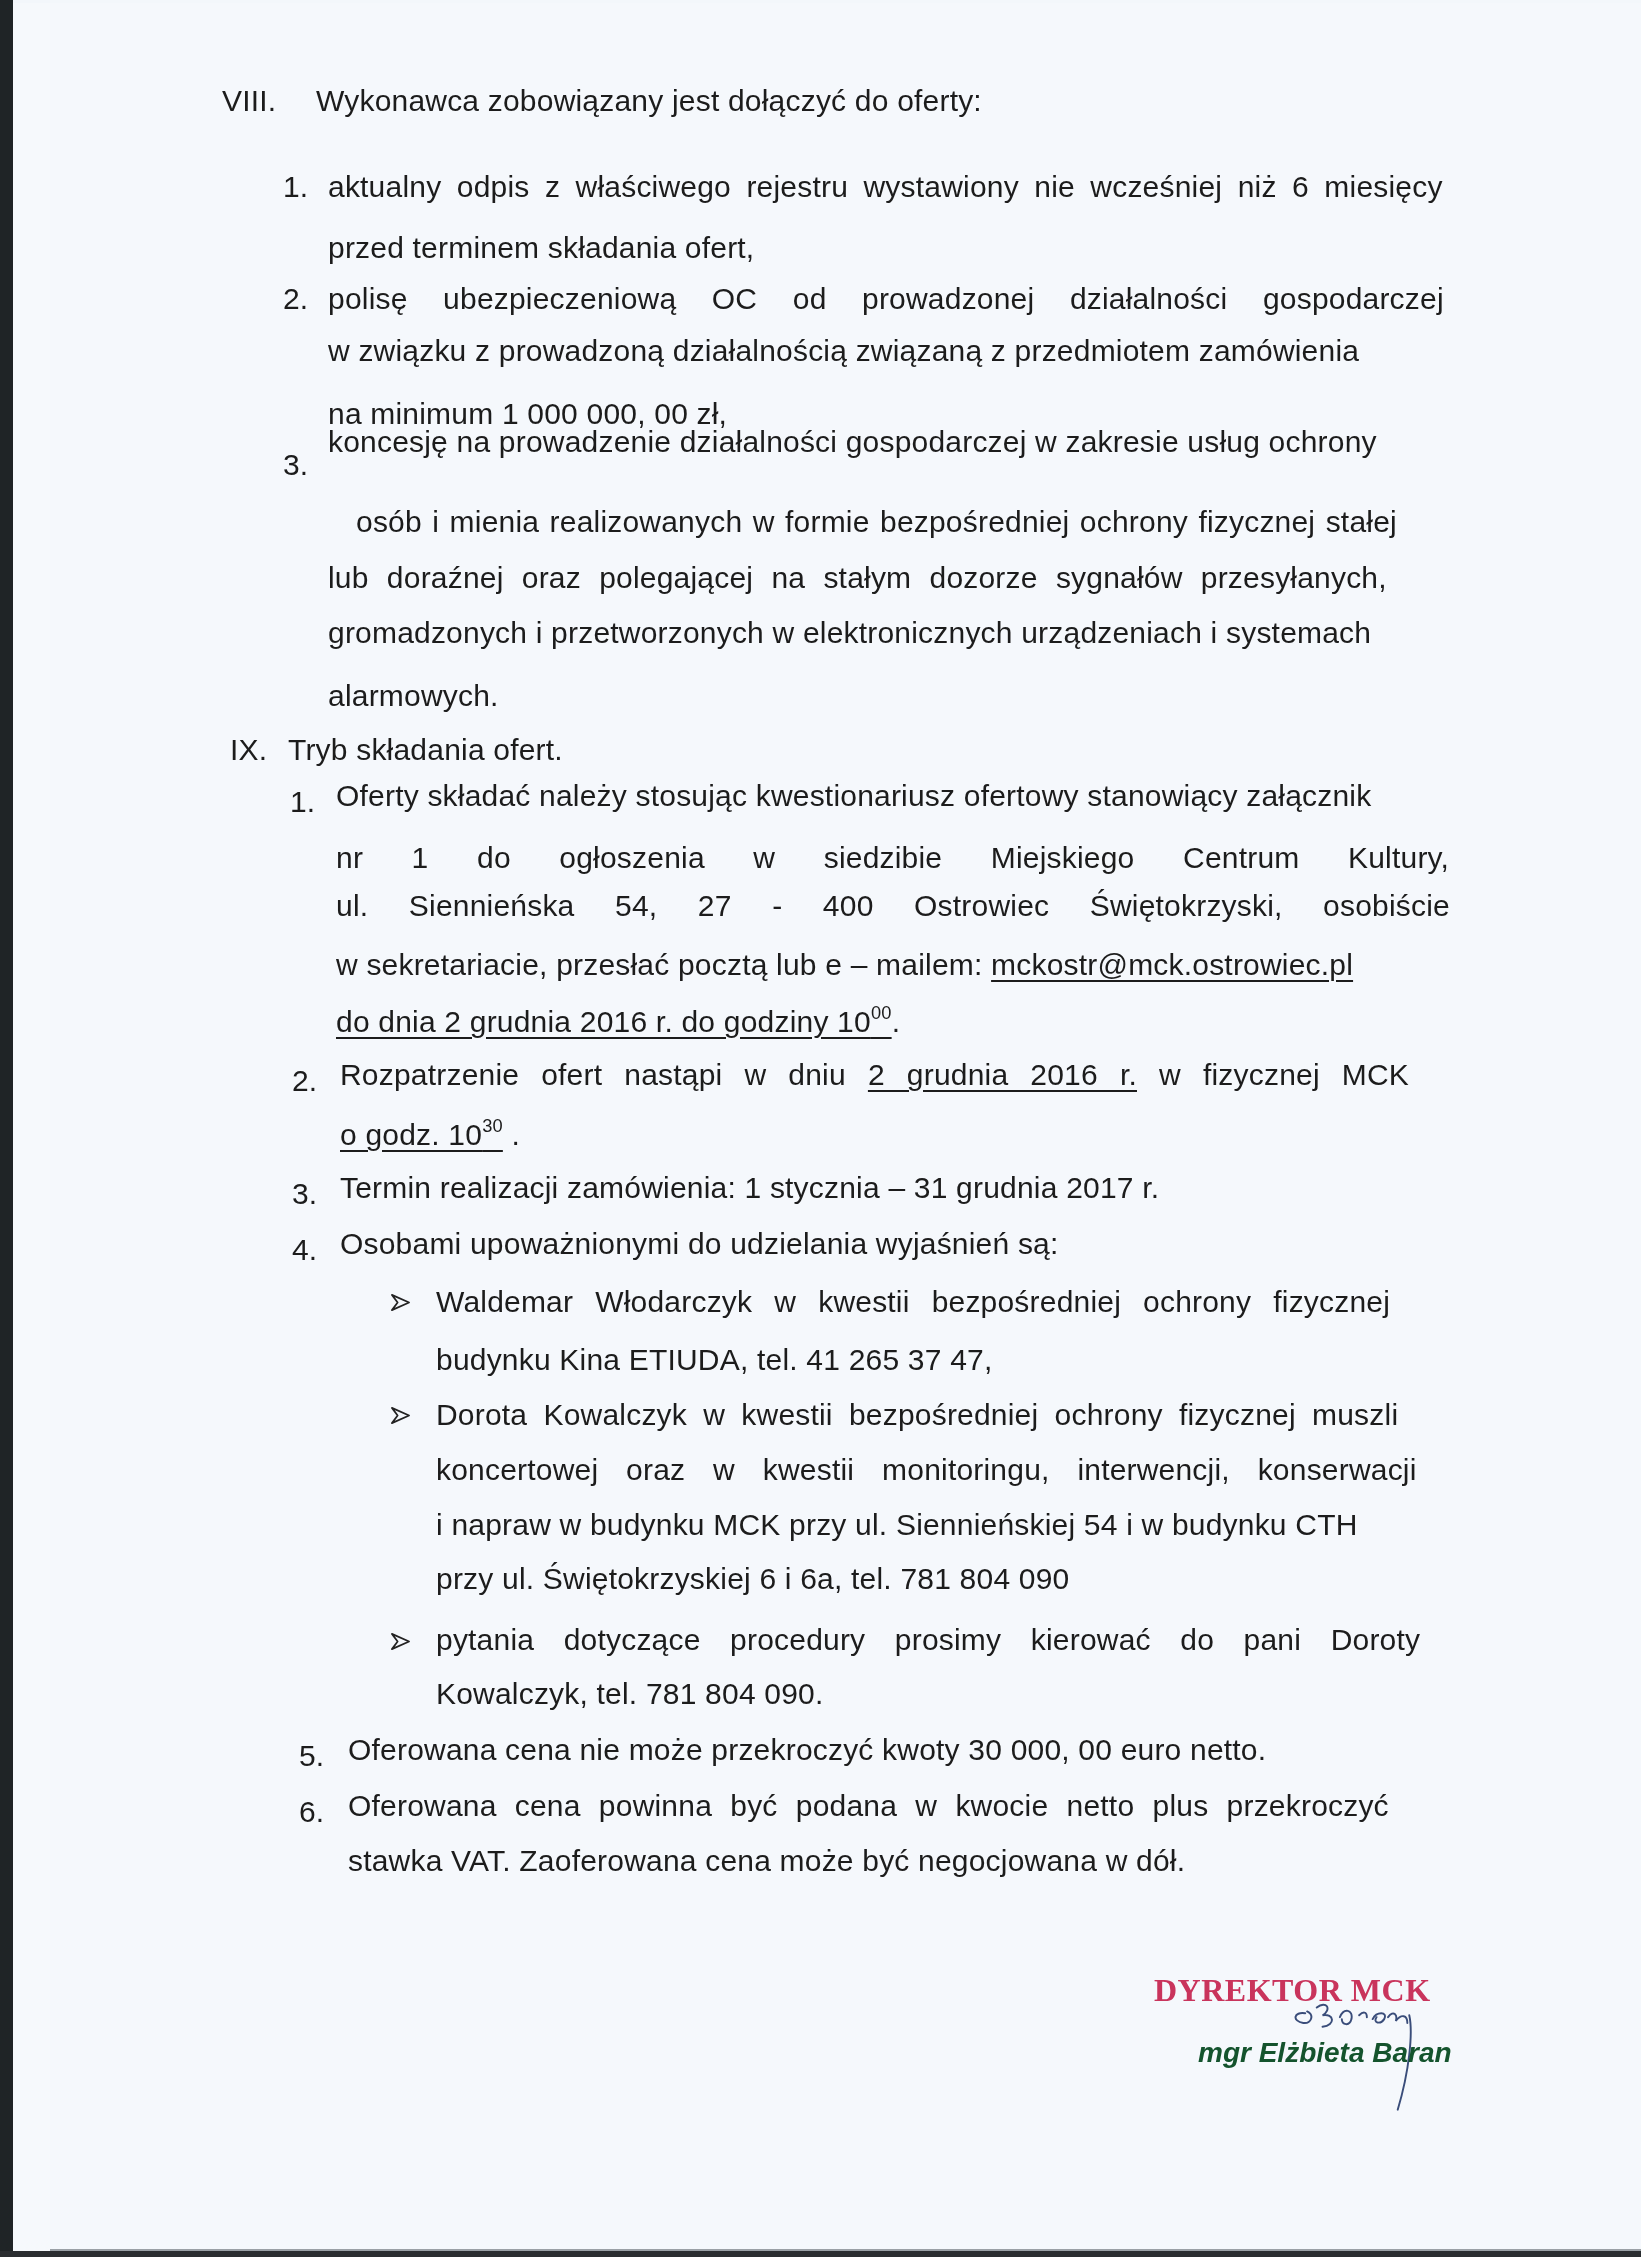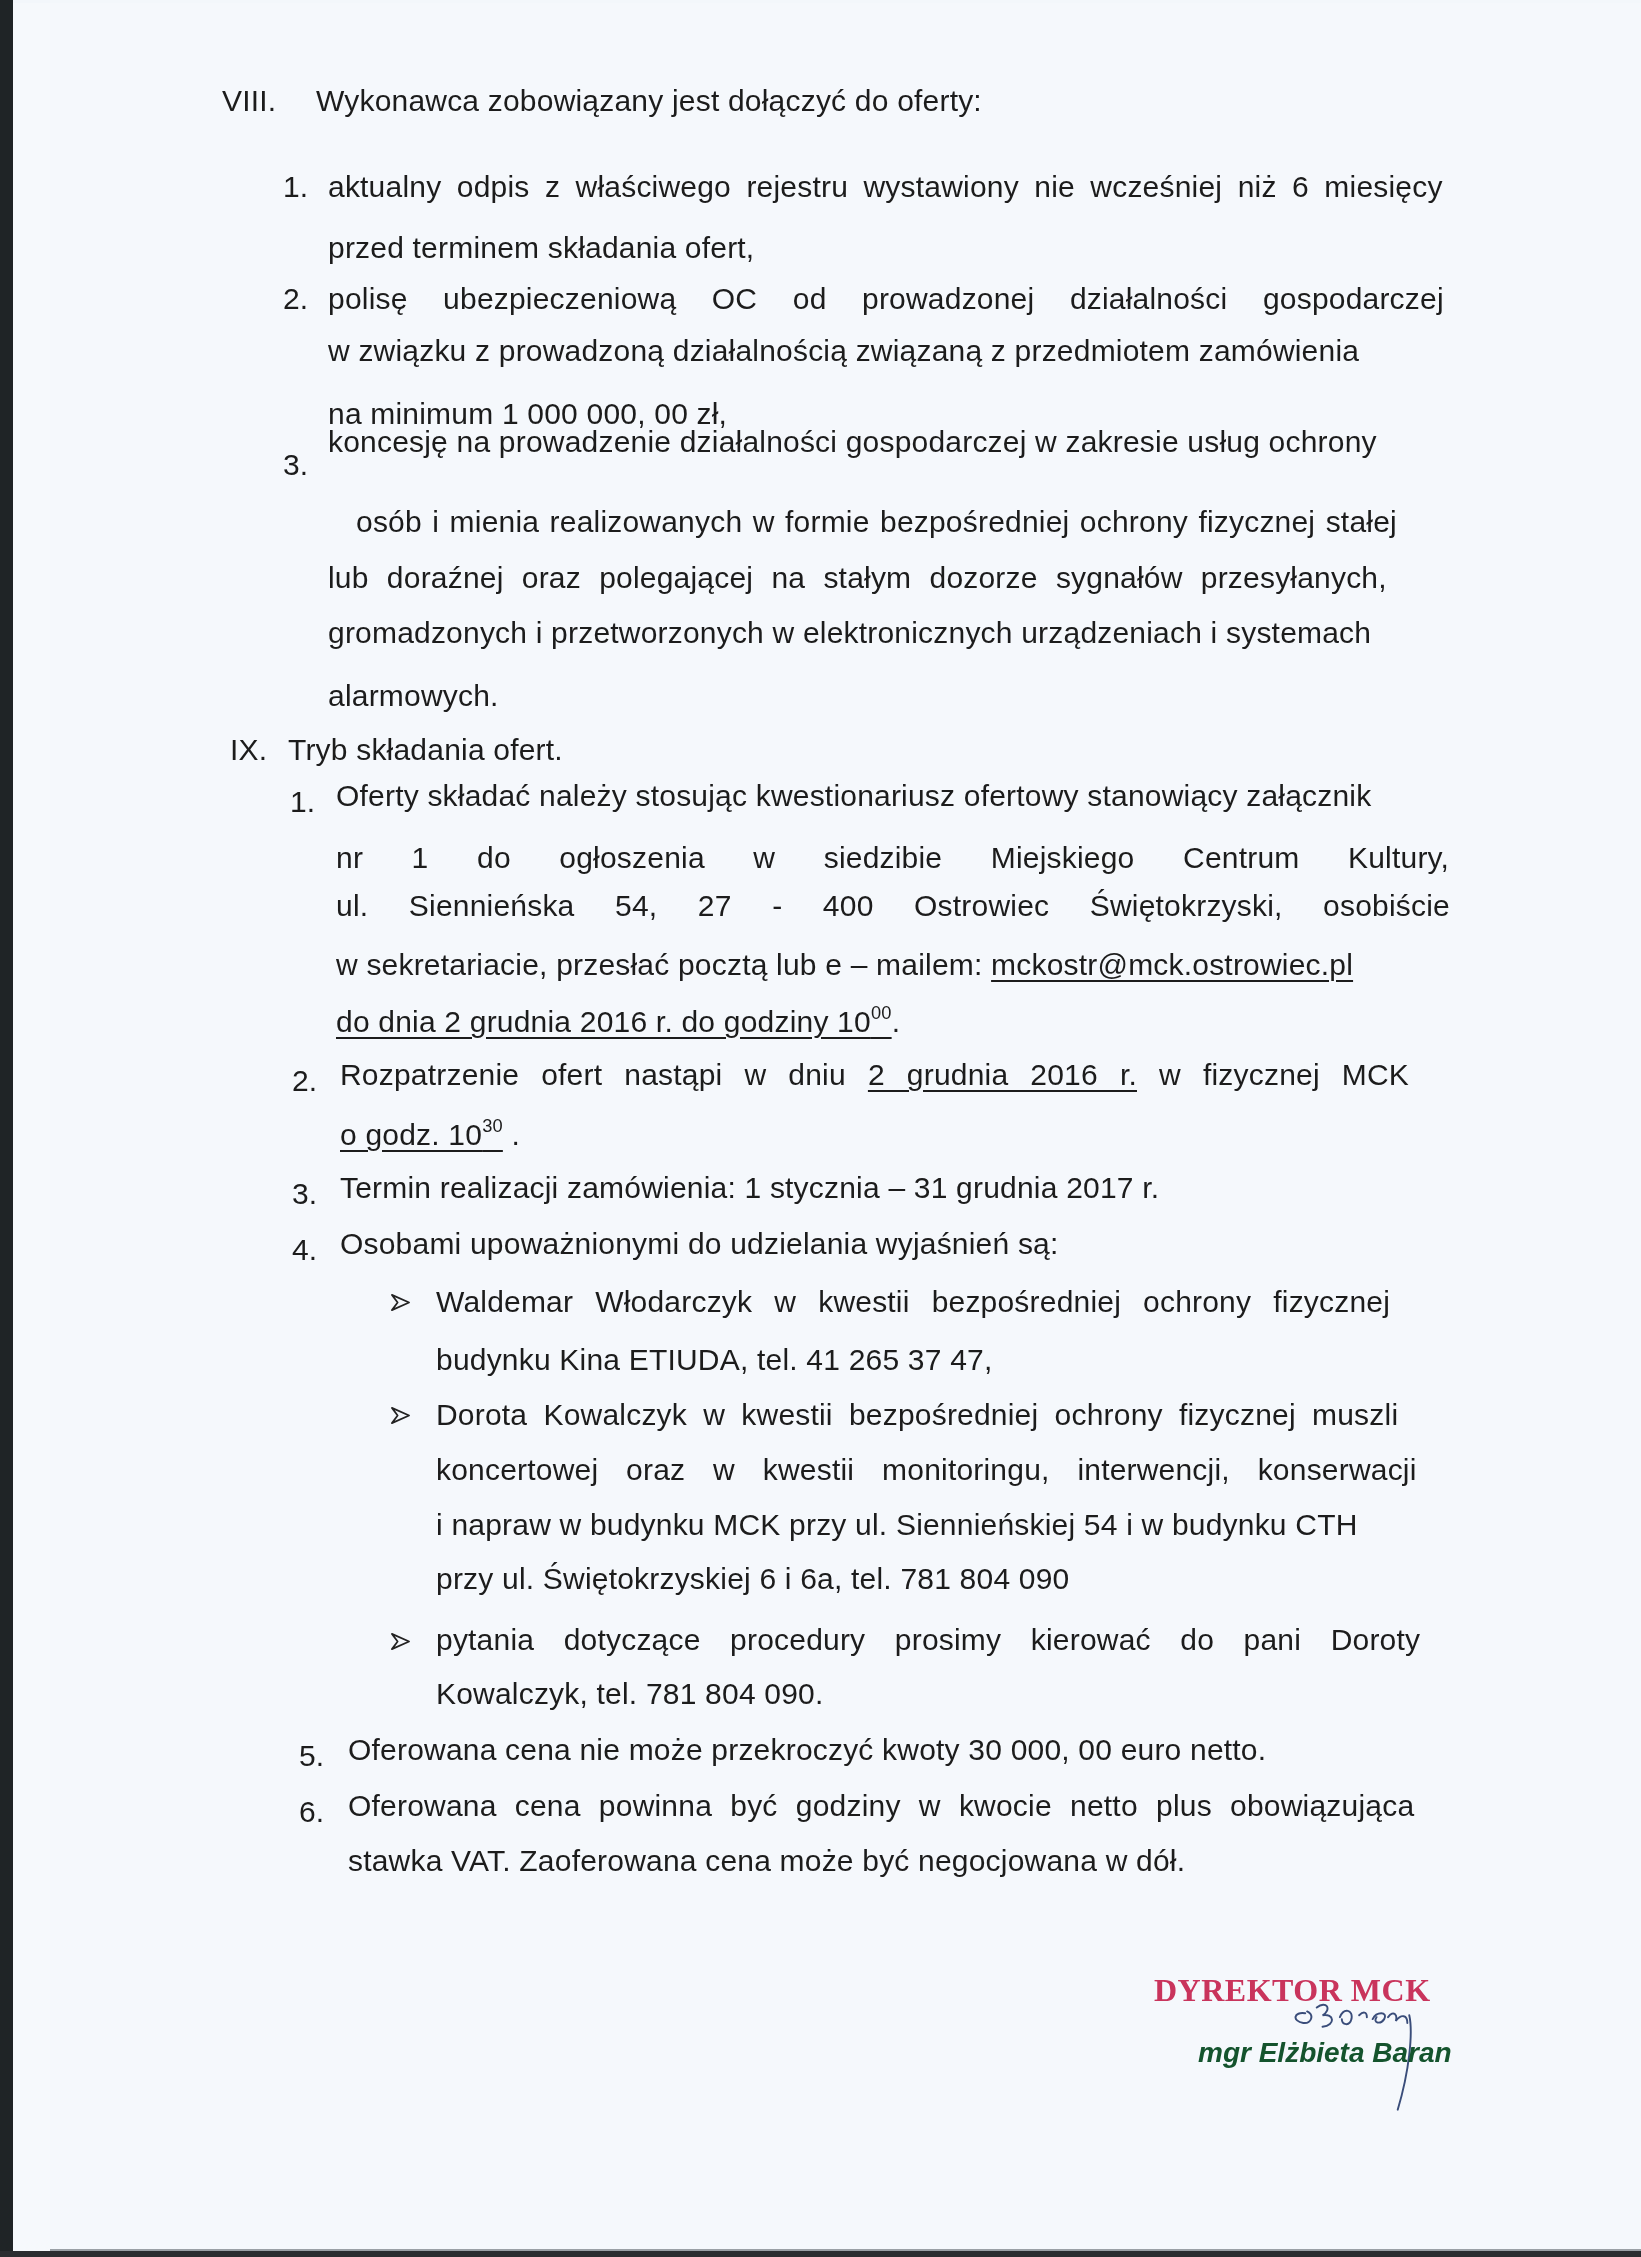--- a/index.html
+++ b/index.html
@@ -130,21 +130,21 @@
   <svg class="arrow" style="left:390px;top:1631px;" viewBox="0 0 22 22">
       <path d="M2 3 L20 11 L2 19 L8 11 Z" fill="none" stroke="#222" stroke-width="1.8" stroke-linejoin="round"></path>
     </svg>
   <div class="line" style="left:436px;top:1622px;word-spacing:21px;">pytania dotyczące procedury prosimy kierować do pani Doroty</div>
   <div class="line" style="left:436px;top:1676px;text-align:center;">Kowalczyk, tel. 781 804 090.</div>
 
   <div class="num" style="left:299px;top:1738px;">5.</div>
   <div class="line" style="left:348px;top:1732px;">Oferowana  cena  nie może przekroczyć kwoty 30 000, 00 euro netto.</div>
 
   <div class="num" style="left:299px;top:1794px;">6.</div>
-  <div class="line" style="left:348px;top:1788px;word-spacing:9.7px;">Oferowana cena powinna być godziny w kwocie netto plus obowiązująca</div>
+  <div class="line" style="left:348px;top:1788px;word-spacing:9.7px;">Oferowana cena powinna być podana w kwocie netto plus przekroczyć</div>
   <div class="line" style="left:348px;top:1843px;">stawka VAT. Zaoferowana cena może być negocjowana w dół.</div>
 </div>
 
 <div class="stamp-title" style="color: rgb(201, 52, 92);">DYREKTOR MCK</div>
 <svg class="signature" viewBox="0 0 220 140">
   <path d="M22 20 C10 18 8 28 20 30 C28 31 32 22 24 18 M34 14 C44 6 50 16 40 22 C52 20 54 32 40 34 M58 24 C62 14 72 16 70 26 C68 34 60 32 60 26 M78 22 C82 18 86 18 86 24 M92 26 C96 18 108 18 104 26 C100 32 92 30 96 24 M108 24 C114 16 118 22 116 28 C122 20 128 22 128 30 M130 22 C134 40 130 80 118 120" fill="none" stroke="#3a4d7a" stroke-width="2" stroke-linecap="round"></path>
 </svg>
 <div class="stamp-name" style="color: #14532d;">mgr Elżbieta Baran</div>
 
 <div class="bottom-strip"></div>

